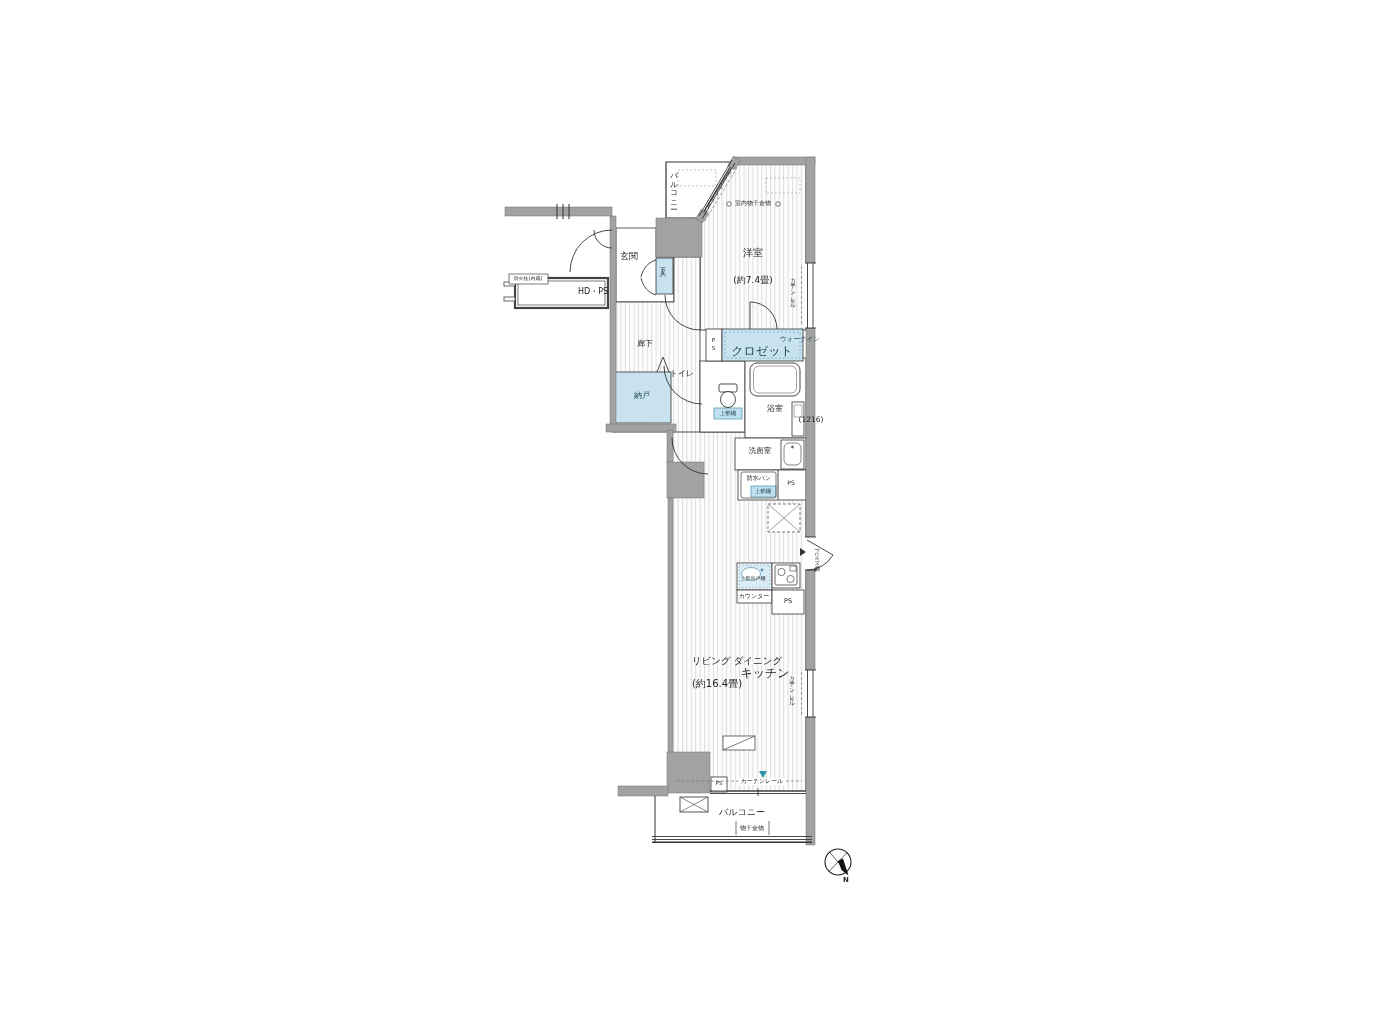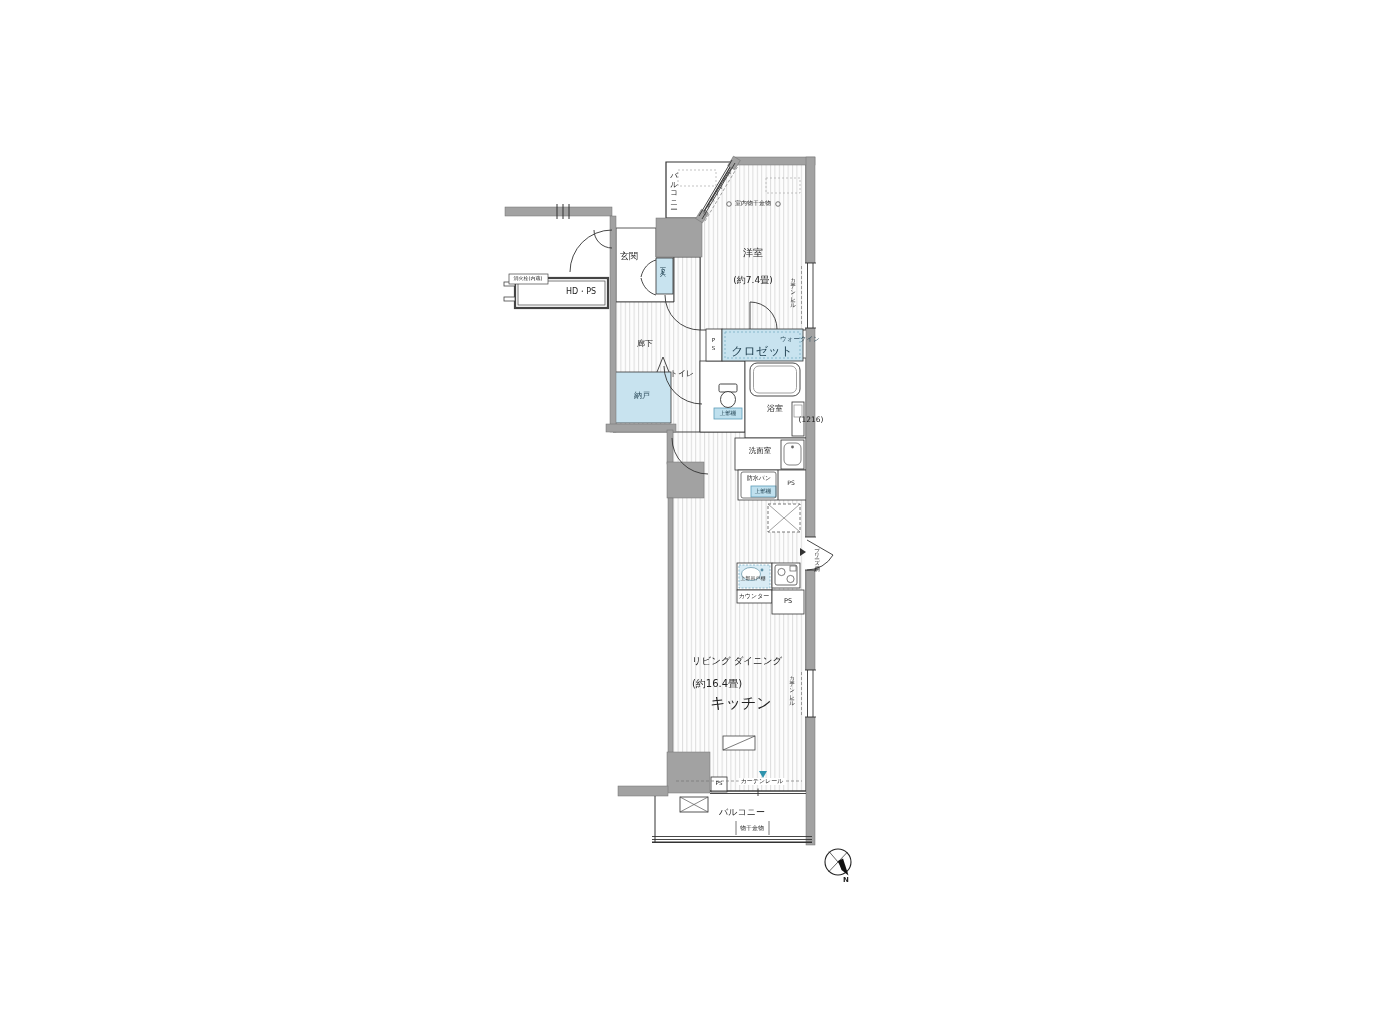--- a/index.html
+++ b/index.html
@@ -224,41 +224,41 @@
 </svg>
 
 <div class="v" style="left:670px;top:167px;font-size:7.5px;">バルコニー</div>
 <div class="diag" style="left:701px;top:213px;font-size:5.5px;">カーテンレール</div>
 <div class="lb" style="left:753px;top:200px;font-size:6px;">室内物干金物</div>
 <div class="lb" style="left:753px;top:247px;font-size:10px;">洋室</div>
 <div class="lb" style="left:753px;top:260px;font-size:9px;margin-top:16px;">(約7.4畳)</div>
 <div class="v" style="left:790px;top:274px;font-size:5.5px;letter-spacing:0;">カーテンレール</div>
 <div class="lb" style="left:629px;top:252px;font-size:9px;">玄関</div>
 <div class="v onblue" style="left:660px;top:262px;font-size:6px;letter-spacing:2px;">下足入</div>
-<div class="lb" style="left:581px;top:288px;font-size:8px;">HD・PS</div>
+<div class="lb" style="left:593px;top:288px;font-size:8px;">HD・PS</div>
 <div class="lb" style="left:528px;top:276px;font-size:5px;">消火栓(内蔵)</div>
 <div class="lb" style="left:645px;top:340px;font-size:8px;">廊下</div>
 <div class="lb onblue" style="left:642px;top:392px;font-size:8px;">納戸</div>
 <div class="v" style="left:710px;top:337px;font-size:5.5px;letter-spacing:2px;">PS</div>
 <div class="lb onblue" style="left:800px;top:336px;font-size:6.5px;">ウォークイン</div>
 <div class="lb onblue" style="left:762px;top:345px;font-size:12px;">クロゼット</div>
 <div class="lb" style="left:682px;top:370px;font-size:8px;">トイレ</div>
 <div class="lb onblue" style="left:728px;top:410px;font-size:5.5px;">上部棚</div>
 <div class="lb" style="left:775px;top:405px;font-size:8px;">浴室</div>
 <div class="lb" style="left:775px;top:416px;font-size:7.5px;margin-left:36px;">(1216)</div>
 <div class="lb" style="left:760px;top:447px;font-size:7.5px;">洗面室</div>
 <div class="lb" style="left:759px;top:475px;font-size:6px;">防水パン</div>
 <div class="lb onblue" style="left:763px;top:488px;font-size:5.5px;">上部棚</div>
 <div class="lb" style="left:791px;top:480px;font-size:6px;">PS</div>
 <div class="lb" style="left:753px;top:576px;font-size:5px;">上部吊戸棚</div>
 <div class="lb" style="left:754px;top:593px;font-size:6px;">カウンター</div>
 <div class="lb" style="left:788px;top:598px;font-size:6.5px;">PS</div>
 <div class="v" style="left:814px;top:543px;font-size:5.5px;letter-spacing:0;">ブリーズ網戸</div>
 <div class="lb" style="left:737px;top:656px;font-size:9.5px;">リビング ダイニング</div>
-<div class="lb" style="left:741px;top:667px;font-size:15px;margin-top:28px;">キッチン</div>
+<div class="lb" style="left:765px;top:667px;font-size:12px;">キッチン</div>
 <div class="lb" style="left:717px;top:678px;font-size:10px;">(約16.4畳)</div>
 <div class="v" style="left:789px;top:672px;font-size:5.5px;letter-spacing:0;">カーテンレール</div>
 <div class="lb wbg" style="left:762px;top:778px;font-size:6px;">カーテンレール</div>
 <div class="lb" style="left:719px;top:780px;font-size:5.5px;">PS</div>
 <div class="lb" style="left:742px;top:808px;font-size:9px;">バルコニー</div>
 <div class="lb" style="left:752px;top:825px;font-size:6px;">物干金物</div>
 <div class="lb" style="left:846px;top:877px;font-size:7px;font-weight:bold;">N</div>
 
 </div>
 

